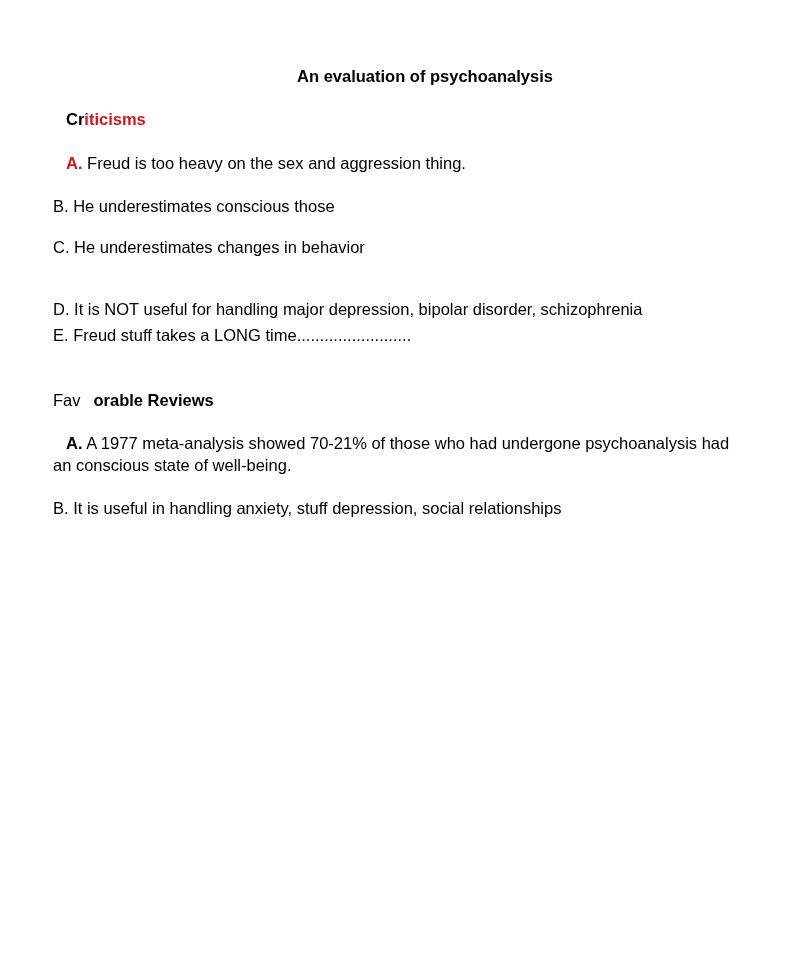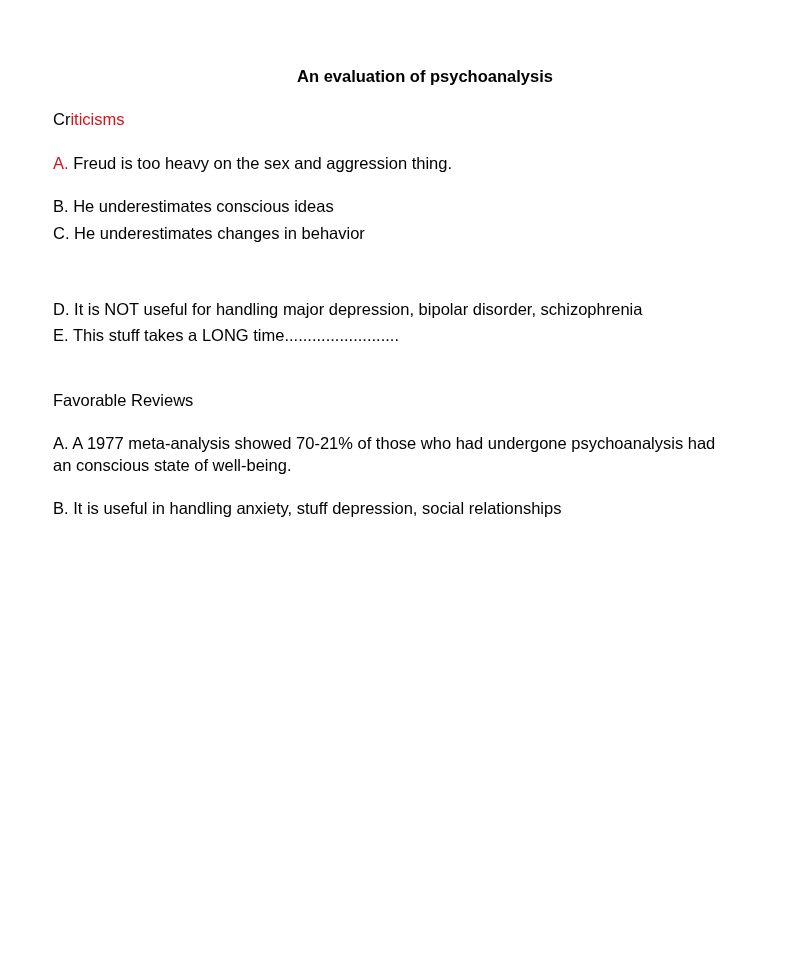--- a/index.html
+++ b/index.html
@@ -1,39 +1,39 @@
 <!DOCTYPE html>
 <html><head>
   <meta charset="utf-8">
   <style>
     html, body { margin: 0; padding: 0; background: #ffffff; }
     body { width: 800px; height: 955px; position: relative; overflow: hidden;
       font-family: "Liberation Sans", sans-serif; font-size: 16px; color: #000; }
     .title { position: absolute; left: 0; width: 850px; top: 67px; text-align: center; font-weight: bold; font-size: 16.5px; }
     .line { position: absolute; left: 53px; white-space: nowrap; font-size: 16.5px; }
-    .bold { font-weight: normal; }
+    .bold { font-weight: bold; margin-left: 13px; }
     .red { color: #d0161c; }
   </style>
 </head>
 <body>
 
 <div>
   <div class="title">An evaluation of psychoanalysis</div>
 
   <div class="line bold" style="top:110px"><span>Cr</span><span class="red">iticisms</span></div>
 
   <div class="line" style="top:154px"><span class="bold red">A.</span><span> Freud is too heavy on the sex and aggression thing.</span></div>
 
-  <div class="line" style="top:197px"><span>B.</span><span> He underestimates conscious ideas</span></div>
+  <div class="line" style="top:197px"><span>B.</span><span> He underestimates conscious those</span></div>
 
-  <div class="line" style="top:224px"><span>C.</span><span> He underestimates changes in behavior</span></div>
+  <div class="line" style="top:238px"><span>C.</span><span> He underestimates changes in behavior</span></div>
 
   <div class="line" style="top:300px"><span>D.</span><span> It is NOT useful for handling major depression, bipolar disorder, schizophrenia</span></div>
 
-  <div class="line" style="top:326px"><span>E.</span><span> This stuff takes a LONG time.........................</span></div>
+  <div class="line" style="top:326px"><span>E.</span><span> Freud stuff takes a LONG time.........................</span></div>
 
   <div class="line" style="top:391px"><span>Fav</span><span class="bold">orable Reviews</span></div>
 
   <div class="line" style="top:434px"><span class="bold">A.</span><span> A 1977 meta-analysis showed 70-21% of those who had undergone psychoanalysis had</span></div>
   <div class="line" style="top:456px">an conscious state of well-being.</div>
 
   <div class="line" style="top:499px"><span>B.</span><span> It is useful in handling anxiety, stuff depression, social relationships</span></div>
 </div>
 
 </body></html>

